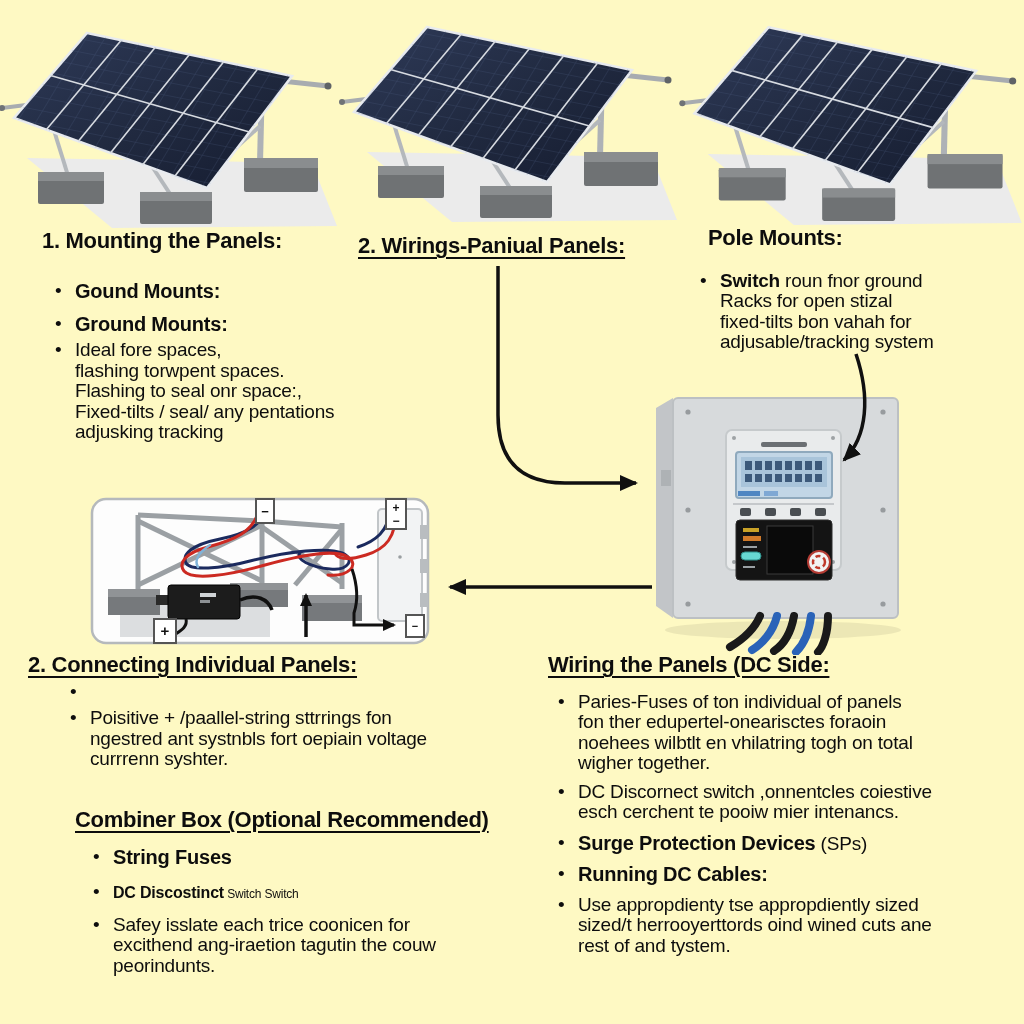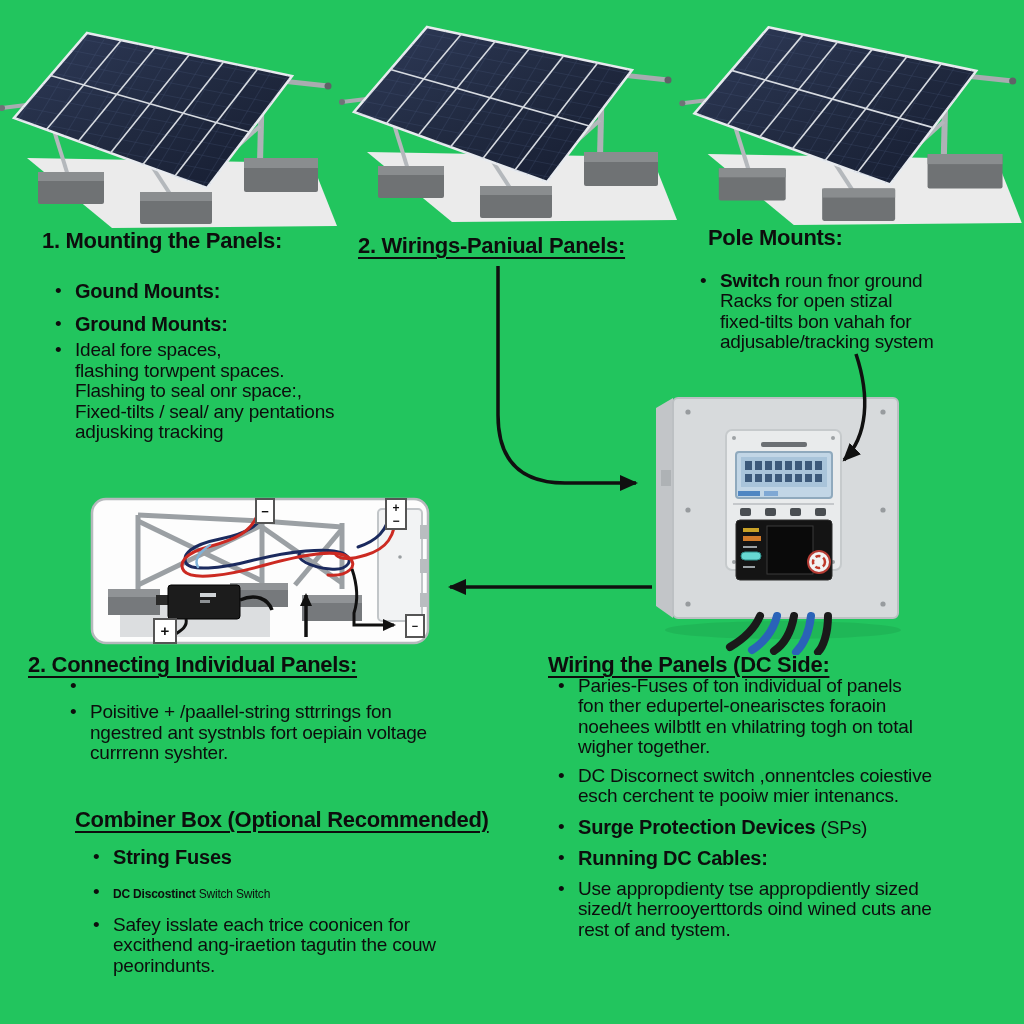--- a/index.html
+++ b/index.html
@@ -3,21 +3,21 @@
 <meta charset="utf-8">
 <style>
   html,body { margin:0; padding:0; }
   body {
     width:1024px; height:1024px;
     background:#ffffff;
     font-family:"Liberation Sans", sans-serif;
     color:#0d0d0d;
     -webkit-font-smoothing:antialiased;
   }
-  .canvas { position:relative; width:1024px; height:1024px; overflow:hidden; background:#22c55e; }
+  .canvas { position:relative; width:1024px; height:1024px; overflow:hidden; background:#fef9c3; }
 
   .abs { position:absolute; }
 
   h2.hd {
     margin:0; font-size:22px; font-weight:bold; letter-spacing:-0.3px; white-space:nowrap;
   }
   .u { text-decoration:underline; text-decoration-thickness:2px; text-underline-offset:4px; }
   .center { }
 
   .bullets { font-size:19px; line-height:20.5px; letter-spacing:-0.2px; }
@@ -288,21 +288,21 @@
       <marker id="ah" markerUnits="userSpaceOnUse" markerWidth="20" markerHeight="16" refX="16" refY="8" orient="auto">
         <path d="M0,0 L18,8 L0,16 z" fill="#101010"></path>
       </marker>
     </defs>
     <path d="M498,266 L498,415 Q498,483 565,483 L636,483" fill="none" stroke="#101010" stroke-width="3.5" marker-end="url(#ah)"></path>
     <path d="M856,354 C870,396 868,436 844,460" fill="none" stroke="#101010" stroke-width="3.5" marker-end="url(#ah)"></path>
     <path d="M652,587 L450,587" fill="none" stroke="#101010" stroke-width="3.5" marker-end="url(#ah)"></path>
   </svg>
 
   <div class="abs blk-connecting bullets">
-    <h2 class="hd u" style="">2. Connecting Individual Panels:</h2>
+    <h2 class="hd u" style="margin-bottom:6px">2. Connecting Individual Panels:</h2>
     <div style="margin-left:42px">
       <div class="bullet">
         <span class="dot">•</span>
       </div>
       <div class="bullet mt6">
         <span class="dot">•</span>
         <div class="bt">Poisitive + /paallel-string sttrrings fon
 ngestred ant systnbls fort oepiain voltage
 currrenn syshter.</div>
       </div>
@@ -311,33 +311,33 @@
 
   <div class="abs blk-combiner bullets">
     <h2 class="hd u" style="margin-bottom:16px">Combiner Box (Optional Recommended)</h2>
     <div style="margin-left:18px">
       <div class="bullet gap16">
         <span class="dot">•</span>
         <div class="bt bb">String Fuses</div>
       </div>
       <div class="bullet gap10">
         <span class="dot">•</span>
-        <div class="bt"><b style="font-size:12px">DC Discostinct</b><span style="font-size:12px"> Switch Switch</span></div>
+        <div class="bt"><b style="font-size:16px">DC Discostinct</b><span style="font-size:12px"> Switch Switch</span></div>
       </div>
       <div class="bullet">
         <span class="dot">•</span>
         <div class="bt">Safey isslate each trice coonicen for
 excithend ang-iraetion tagutin the couw
 peorindunts.</div>
       </div>
     </div>
   </div>
 
   <div class="abs blk-wiringdc bullets">
-    <h2 class="hd u center" style="">Wiring the Panels (DC Side:</h2>
+    <h2 class="hd u center" style="margin-bottom:16px">Wiring the Panels (DC Side:</h2>
     <div style="margin-left:10px">
       <div class="bullet gap8">
         <span class="dot">•</span>
         <div class="bt">Paries-Fuses of ton individual of panels
 fon ther edupertel-onearisctes foraoin
 noehees wilbtlt en vhilatring togh on total
 wigher together.</div>
       </div>
       <div class="bullet gap10">
         <span class="dot">•</span>

